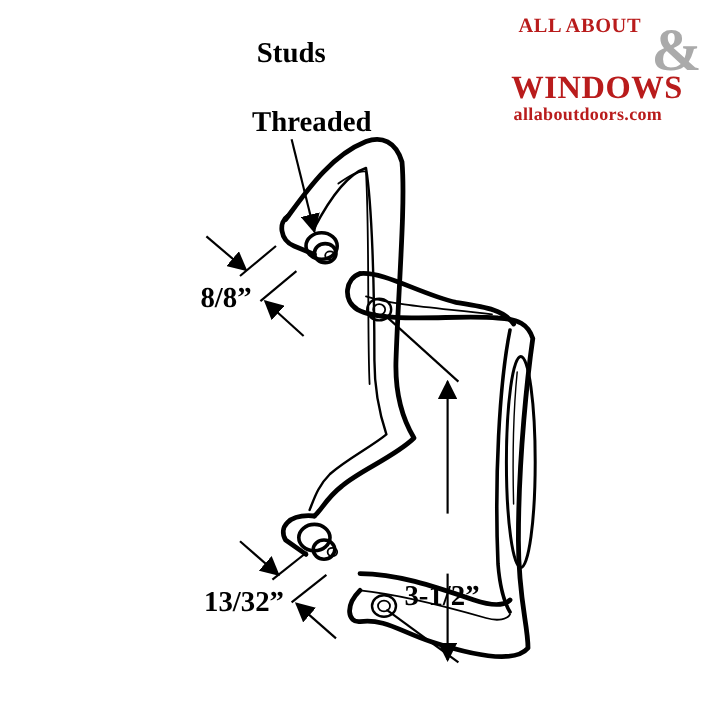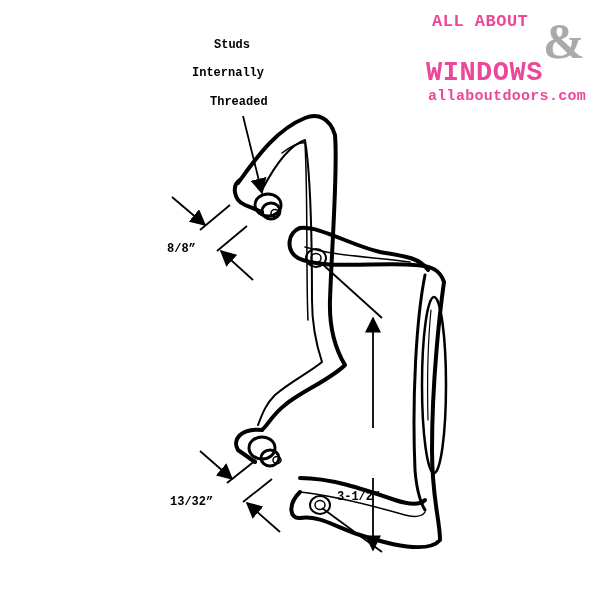--- a/index.html
+++ b/index.html
@@ -1,22 +1,22 @@
 <!DOCTYPE html>
 <html><head>
 <meta charset="utf-8">
 <style>
   html, body { margin: 0; padding: 0; background: #ffffff; }
   #canvas { position: relative; width: 600px; height: 600px; background: #ffffff; overflow: hidden; }
   svg { position: absolute; left: 0; top: 0; }
   .label {
-    position: absolute; font-family: Liberation Mono, monospace;
-    font-weight: bold; color: #000; font-size: 12px; line-height: 24px; white-space: nowrap;
+    position: absolute; font-family: Liberation Serif, serif;
+    font-weight: bold; color: #000; font-size: 24px; line-height: 24px; white-space: nowrap;
   }
-  .wm { position: absolute; font-family: Liberation Mono, monospace; font-weight: bold; color: #ec4899; white-space: nowrap; }
+  .wm { position: absolute; font-family: Liberation Serif, serif; font-weight: bold; color: #b91c1c; white-space: nowrap; }
   .wm-line1 { left: 432px; top: 12px; font-size: 17px; letter-spacing: 0.5px; }
   .wm-line2 { left: 424px; top: 32px; font-size: 27px; letter-spacing: 0.5px; }
   .wm-amp { position: absolute; left: 543px; top: 12px; font-size: 50px; color: #aaaaaa; font-family: "Liberation Serif", serif; font-weight: bold; }
   .wm-line3 { left: 426px; top: 58px; font-size: 27px; letter-spacing: 0.5px; }
   .wm-line4 { left: 428px; top: 88px; font-size: 15px; letter-spacing: 0.3px; }
 </style>
 </head>
 <body>
 
 <div id="canvas">
@@ -91,20 +91,19 @@
       <line x1="373" y1="478" x2="373" y2="550" marker-end="url(#arrow)"></line>
     </g>
   </svg>
 
   <div class="wm wm-line1">ALL ABOUT</div>
   <div class="wm-amp">&amp;</div>
   <div class="wm wm-line3">WINDOWS</div>
   <div class="wm wm-line4">allaboutdoors.com</div>
 
   <div class="label" style="left:214px; top:33px;">Studs</div>
-  <div class="label" style="left:192px; top:61px;">Internally</div>
   <div class="label" style="left:194px; top:90px;margin-left:16px;">Threaded</div>
 
   <div class="label" style="left:167px; top:237px;">8/8”</div>
   <div class="label" style="left:170px; top:490px;">13/32”</div>
   <div class="label" style="left:337px; top:442px;margin-top:43px;">3-1/2”</div>
 
 </div>
 
 </body></html>

